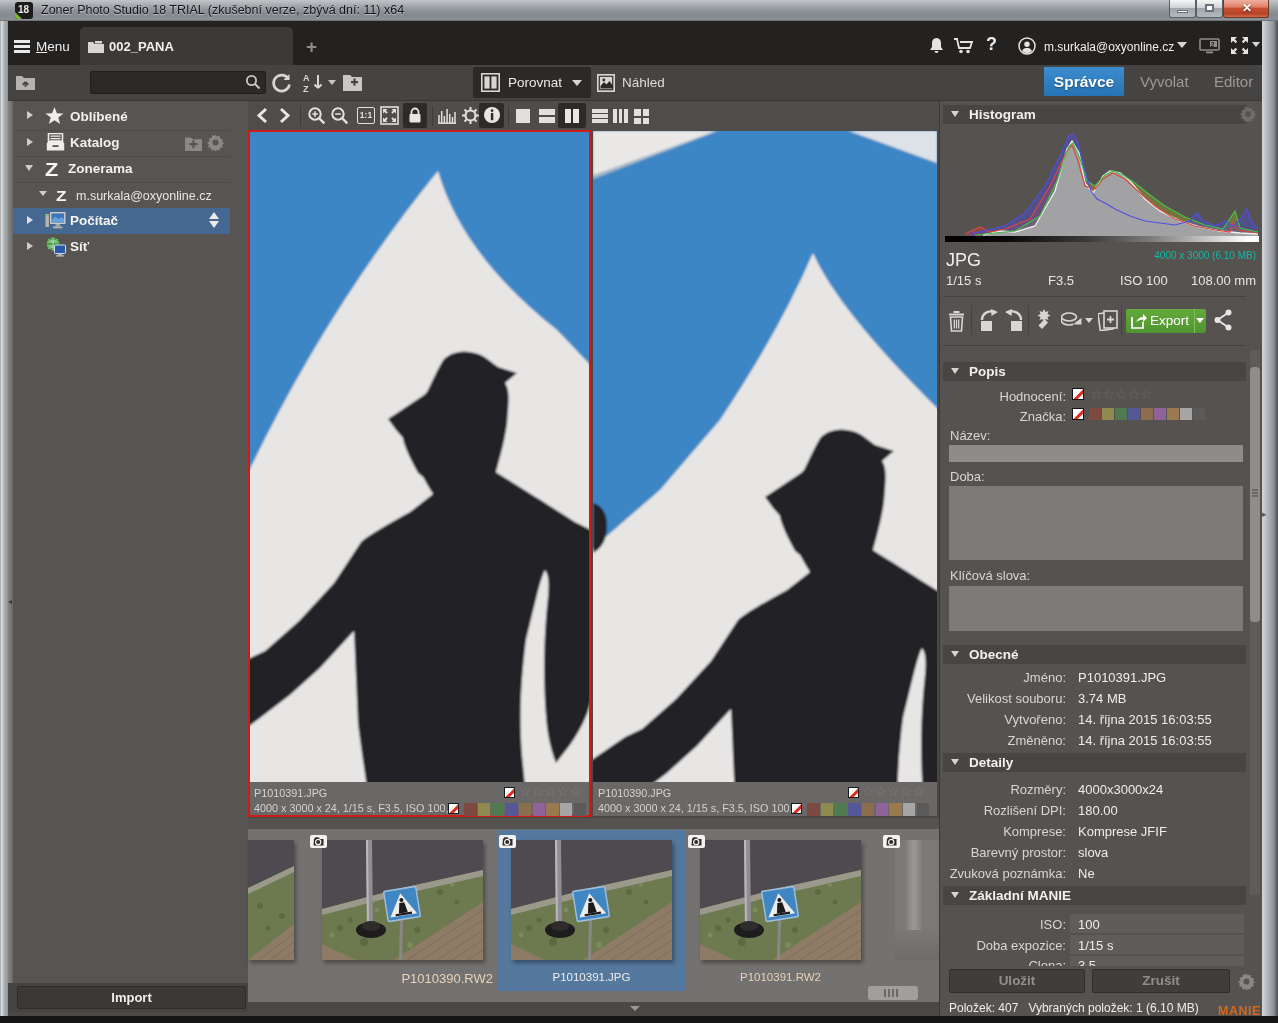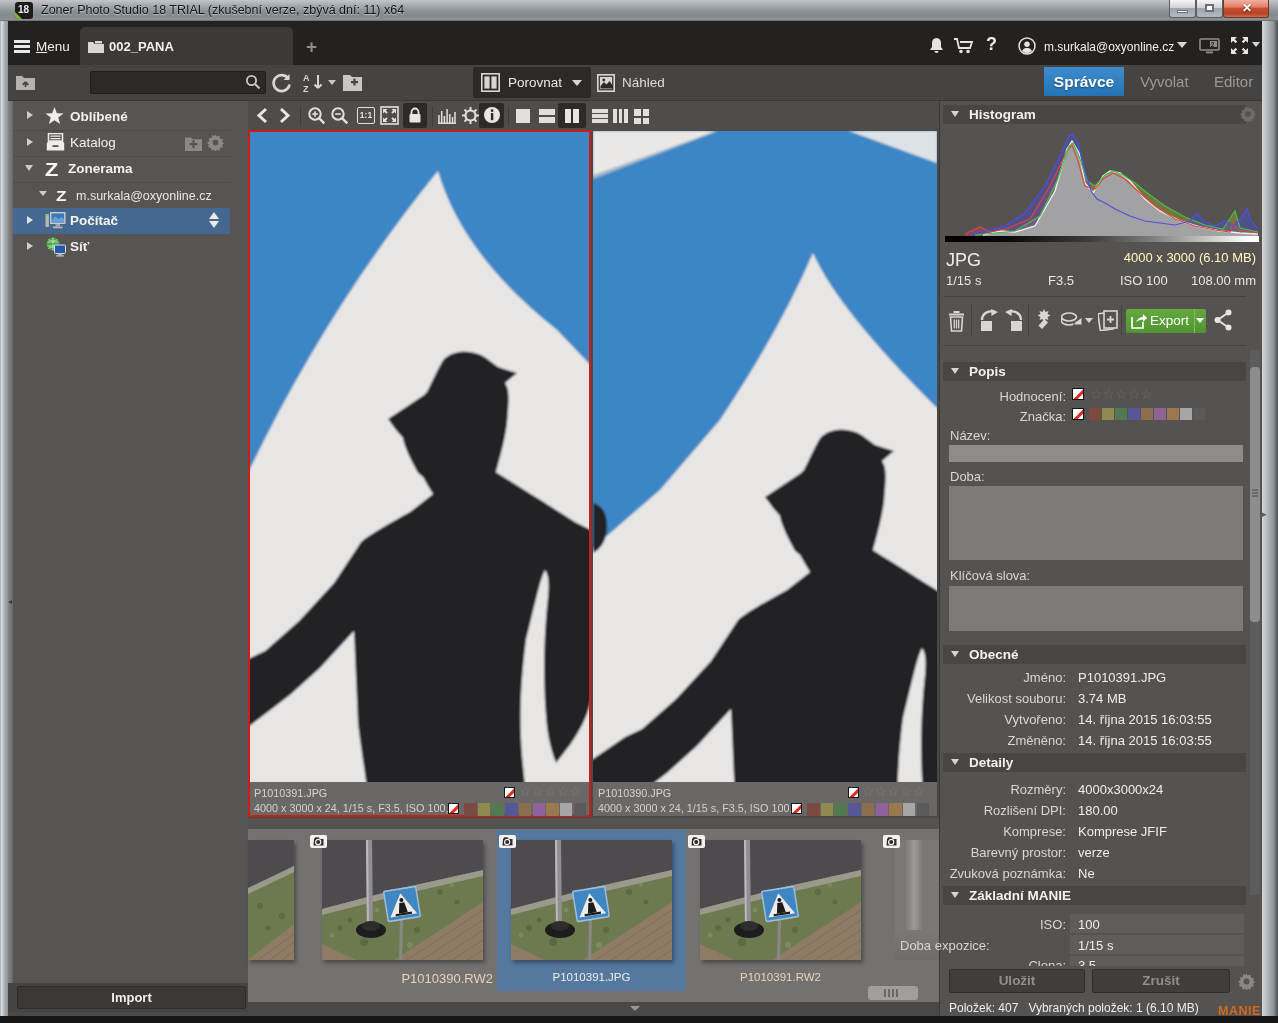--- a/index.html
+++ b/index.html
@@ -139,21 +139,21 @@
   </svg>
 <div class="abs" style="left:70px;top:109px;font-size:13.5px;font-weight:bold;color:#f2f0ee">Oblíbené</div>
 
 <div class="abs" style="left:27px;top:138px;width:0;height:0;border-top:4.5px solid transparent;border-bottom:4.5px solid transparent;border-left:6px solid #cfcdcb"></div>
 <svg class="ic" style="left:46px;top:133px" width="19" height="19" viewBox="0 0 19 19">
     <rect x="2.5" y="0.5" width="14" height="10" fill="none" stroke="#efedeb" stroke-width="1.6"></rect>
     <path d="M4.5 3.2 h10 M4.5 5.6 h10 M4.5 8 h10" stroke="#efedeb" stroke-width="1.2"></path>
     <path d="M0.8 10.5 l2.2-3 h13 l2.2 3 v7 H0.8 z" fill="#efedeb"></path>
     <rect x="6.5" y="12.2" width="6" height="1.8" fill="#575451"></rect>
   </svg>
-<div class="abs" style="left:70px;top:135px;font-size:13.5px;font-weight:normal;color:#f2f0ee">Katalog</div>
+<div class="abs" style="left:70px;top:135px;font-size:13.5px;font-weight:bold;color:#f2f0ee">Katalog</div>
 <svg class="ic" style="left:185px;top:136px" width="17" height="15" viewBox="0 0 17 15">
     <path d="M0 1.5 h6 l1.8 1.8 H17 V15 H0z" fill="#8b8987"></path>
     <rect x="4.5" y="7" width="8" height="2.2" fill="#575451"></rect>
     <rect x="7.4" y="4.1" width="2.2" height="8" fill="#575451"></rect>
   </svg>
 <svg class="ic" style="left:207px;top:134px" width="17" height="17" viewBox="0 0 17 17">
     <path d="M8.5 0 l1.2 2.6 2.8-.8 .5 2.9 2.9 .5 -.8 2.8 2.6 1.2 -2.6 1.2 .8 2.8 -2.9 .5 -.5 2.9 -2.8-.8 -1.2 2.6 -1.2-2.6 -2.8 .8 -.5-2.9 -2.9-.5 .8-2.8 L0 8.5 l2.6-1.2 -.8-2.8 2.9-.5 .5-2.9 2.8 .8z" fill="#8b8987"></path>
     <circle cx="8.5" cy="8.5" r="3" fill="#575451"></circle>
   </svg>
 
@@ -456,21 +456,21 @@
   <path d="M38 102 L55 98 L70 99 L90 93 L110 58 L122 16 L127 8 L134 20 L140 50 L148 60 L158 43 L165 38 L175 40 L185 48 L200 66 L215 78 L235 88 L255 94 L275 98 L295 100 L313 101 L313 103 L38 103 Z" fill="#a2a2a4"></path>
   <path d="M38 102 L55 98 L70 99 L90 93 L110 58 L122 16 L127 8 L134 20 L140 50 L148 60 L158 43 L165 38 L175 40 L185 48 L200 66 L215 78 L235 88 L255 94 L275 98 L295 100 L313 101" fill="none" stroke="#eeeeee" stroke-width="1.4"></path>
   <path d="M20 101 L35 94 L45 99 L60 96 L85 86 L105 53 L122 18 L127 12 L133 28 L140 53 L150 56 L158 46 L168 40 L180 46 L195 60 L210 73 L230 86 L250 93 L270 97 L285 99 L288 90 L293 97 L313 100" fill="none" stroke="#d84840" stroke-width="1.2"></path>
   <path d="M30 102 L70 98 L95 83 L112 48 L124 13 L128 10 L134 23 L142 48 L150 53 L160 42 L168 38 L178 42 L190 50 L205 62 L220 73 L240 84 L260 92 L278 96 L290 78 L295 95 L313 99" fill="none" stroke="#44c044" stroke-width="1.2"></path>
   <path d="M25 101 L60 93 L80 80 L100 53 L115 23 L124 3 L128 1 L133 10 L140 38 L146 58 L152 66 L160 70 L170 76 L185 83 L200 88 L215 90 L230 92 L245 88 L252 80 L258 88 L270 93 L280 88 L288 93 L296 86 L302 76 L306 88 L313 96" fill="none" stroke="#5050e0" stroke-width="1.2"></path>
   </g>
 </svg>
 <div class="abs" style="left:945px;top:236px;width:314px;height:6px;background:linear-gradient(90deg,#000 0%,#0a0a0a 20%,#3a3a3a 45%,#7a7a7a 65%,#b8b8b8 80%,#fff 97%)"></div>
 
 <div class="abs" style="left:946px;top:250px;font-size:18px;font-weight:normal;color:#efedeb">JPG</div>
-<div class="abs" style="left:1000px;top:250px;width:256px;text-align:right;font-size:13px;color:#fef9c3">4000 x 3000 (6.10 MB)</div>
+<div class="abs" style="left:1000px;top:250px;width:256px;text-align:right;font-size:10px;color:#14b8a6">4000 x 3000 (6.10 MB)</div>
 <div class="abs" style="left:946px;top:273px;font-size:13px;color:#e8e6e4">1/15 s</div>
 <div class="abs" style="left:1048px;top:273px;font-size:13px;color:#e8e6e4">F3.5</div>
 <div class="abs" style="left:1120px;top:273px;font-size:13px;color:#e8e6e4">ISO 100</div>
 <div class="abs" style="left:1156px;top:273px;width:100px;text-align:right;font-size:13px;color:#e8e6e4">108.00 mm</div>
 <div class="abs" style="left:943px;top:296px;width:303px;height:1px;background:#45433f"></div>
 
 <svg class="ic" style="left:948px;top:309px" width="17" height="23" viewBox="0 0 17 23">
     <rect x="1" y="4.5" width="15" height="2" fill="#d8d6d4"></rect>
     <rect x="5.5" y="2" width="6" height="2" fill="#d8d6d4"></rect>
     <path d="M2.5 8 h12 l-1 14 h-10z" fill="none" stroke="#d8d6d4" stroke-width="1.6"></path>
@@ -560,31 +560,31 @@
 <div class="abs" style="left:943px;top:753px;width:303px;height:19px;background:#484645"></div>
 <div class="abs" style="left:951px;top:759px;width:0;height:0;border-left:4.5px solid transparent;border-right:4.5px solid transparent;border-top:6px solid #d6d4d2"></div>
 <div class="abs" style="left:969px;top:755px;font-size:13.5px;font-weight:bold;color:#f2f0ee">Detaily</div>
 <div class="abs" style="left:900px;top:782px;width:166px;text-align:right;font-size:13px;color:#d8d6d4">Rozměry:</div>
 <div class="abs" style="left:1078px;top:782px;font-size:13px;color:#efedeb">4000x3000x24</div>
 <div class="abs" style="left:900px;top:803px;width:166px;text-align:right;font-size:13px;color:#d8d6d4">Rozlišení DPI:</div>
 <div class="abs" style="left:1078px;top:803px;font-size:13px;color:#efedeb">180.00</div>
 <div class="abs" style="left:900px;top:824px;width:166px;text-align:right;font-size:13px;color:#d8d6d4">Komprese:</div>
 <div class="abs" style="left:1078px;top:824px;font-size:13px;color:#efedeb">Komprese JFIF</div>
 <div class="abs" style="left:900px;top:845px;width:166px;text-align:right;font-size:13px;color:#d8d6d4">Barevný prostor:</div>
-<div class="abs" style="left:1078px;top:845px;font-size:13px;color:#efedeb">verze</div>
+<div class="abs" style="left:1078px;top:845px;font-size:13px;color:#efedeb">slova</div>
 <div class="abs" style="left:900px;top:866px;width:166px;text-align:right;font-size:13px;color:#d8d6d4">Zvuková poznámka:</div>
 <div class="abs" style="left:1078px;top:866px;font-size:13px;color:#efedeb">Ne</div>
 <div class="abs" style="left:943px;top:886px;width:303px;height:19px;background:#484645"></div>
 <div class="abs" style="left:951px;top:892px;width:0;height:0;border-left:4.5px solid transparent;border-right:4.5px solid transparent;border-top:6px solid #d6d4d2"></div>
 <div class="abs" style="left:969px;top:888px;font-size:13.5px;font-weight:bold;color:#f2f0ee">Základní MANIE</div>
 <div class="abs" style="left:1070px;top:914px;width:174px;height:19px;background:#5f5d5b"></div>
 <div class="abs" style="left:900px;top:917px;width:166px;text-align:right;font-size:13px;color:#d8d6d4">ISO:</div>
 <div class="abs" style="left:1078px;top:917px;font-size:13px;color:#efedeb">100</div>
 <div class="abs" style="left:1070px;top:935px;width:174px;height:19px;background:#5f5d5b"></div>
-<div class="abs" style="left:900px;top:938px;width:166px;text-align:left;font-size:13px;color:#d8d6d4">Doba expozice:</div>
+<div class="abs" style="left:900px;top:938px;width:166px;text-align:right;font-size:13px;color:#d8d6d4">Doba expozice:</div>
 <div class="abs" style="left:1078px;top:938px;font-size:13px;color:#efedeb">1/15 s</div>
 <div class="abs" style="left:1070px;top:956px;width:174px;height:12px;background:#5f5d5b"></div>
 <div class="abs" style="left:900px;top:958px;width:166px;text-align:right;font-size:13px;color:#d8d6d4">Clona:</div>
 <div class="abs" style="left:1078px;top:958px;font-size:13px;color:#efedeb">3.5</div>
 <div class="abs" style="left:940px;top:966px;width:322px;height:50px;background:#555250"></div>
 <div class="abs" style="left:949px;top:969px;width:136px;height:24px;background:#403e3d;border:1px solid #2f2e2d;border-radius:2px;color:#918f8d;font-size:13.5px;font-weight:bold;text-align:center;line-height:22px">Uložit</div>
 <div class="abs" style="left:1092px;top:969px;width:138px;height:24px;background:#403e3d;border:1px solid #2f2e2d;border-radius:2px;color:#918f8d;font-size:13.5px;font-weight:bold;text-align:center;line-height:22px">Zrušit</div>
 <svg class="ic" style="left:1238px;top:973px" width="17" height="17" viewBox="0 0 17 17">
     <path d="M8.5 0 l1.2 2.6 2.8-.8 .5 2.9 2.9 .5 -.8 2.8 2.6 1.2 -2.6 1.2 .8 2.8 -2.9 .5 -.5 2.9 -2.8-.8 -1.2 2.6 -1.2-2.6 -2.8 .8 -.5-2.9 -2.9-.5 .8-2.8 L0 8.5 l2.6-1.2 -.8-2.8 2.9-.5 .5-2.9 2.8 .8z" fill="#8a8886"></path>
     <circle cx="8.5" cy="8.5" r="3" fill="#555250"></circle>

